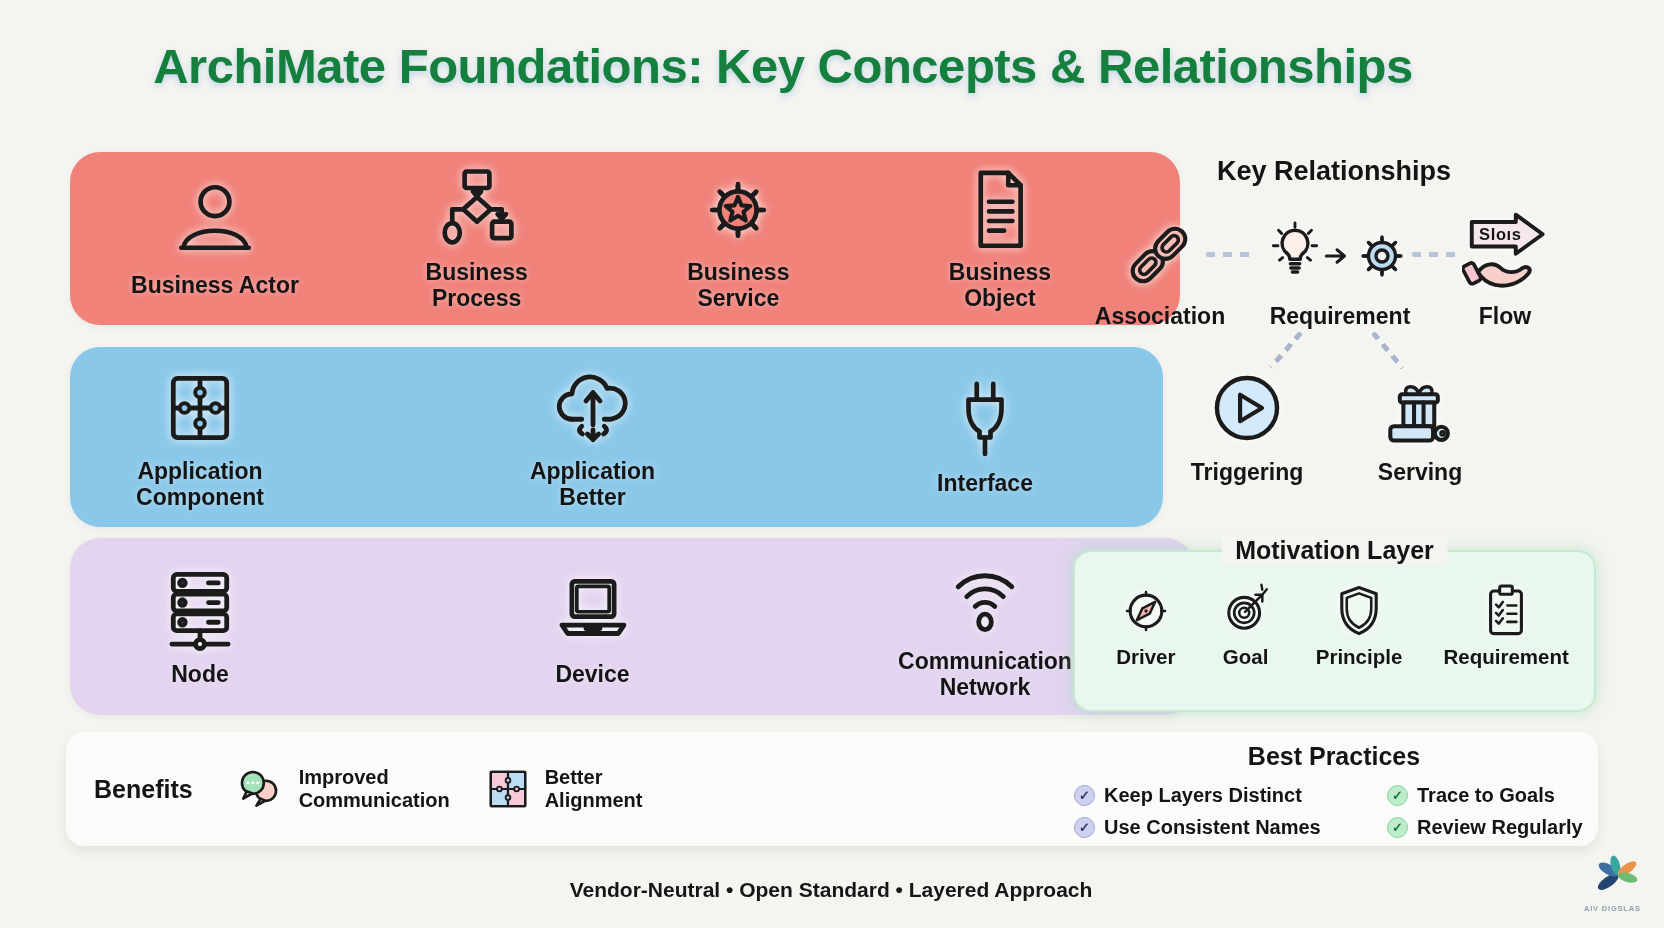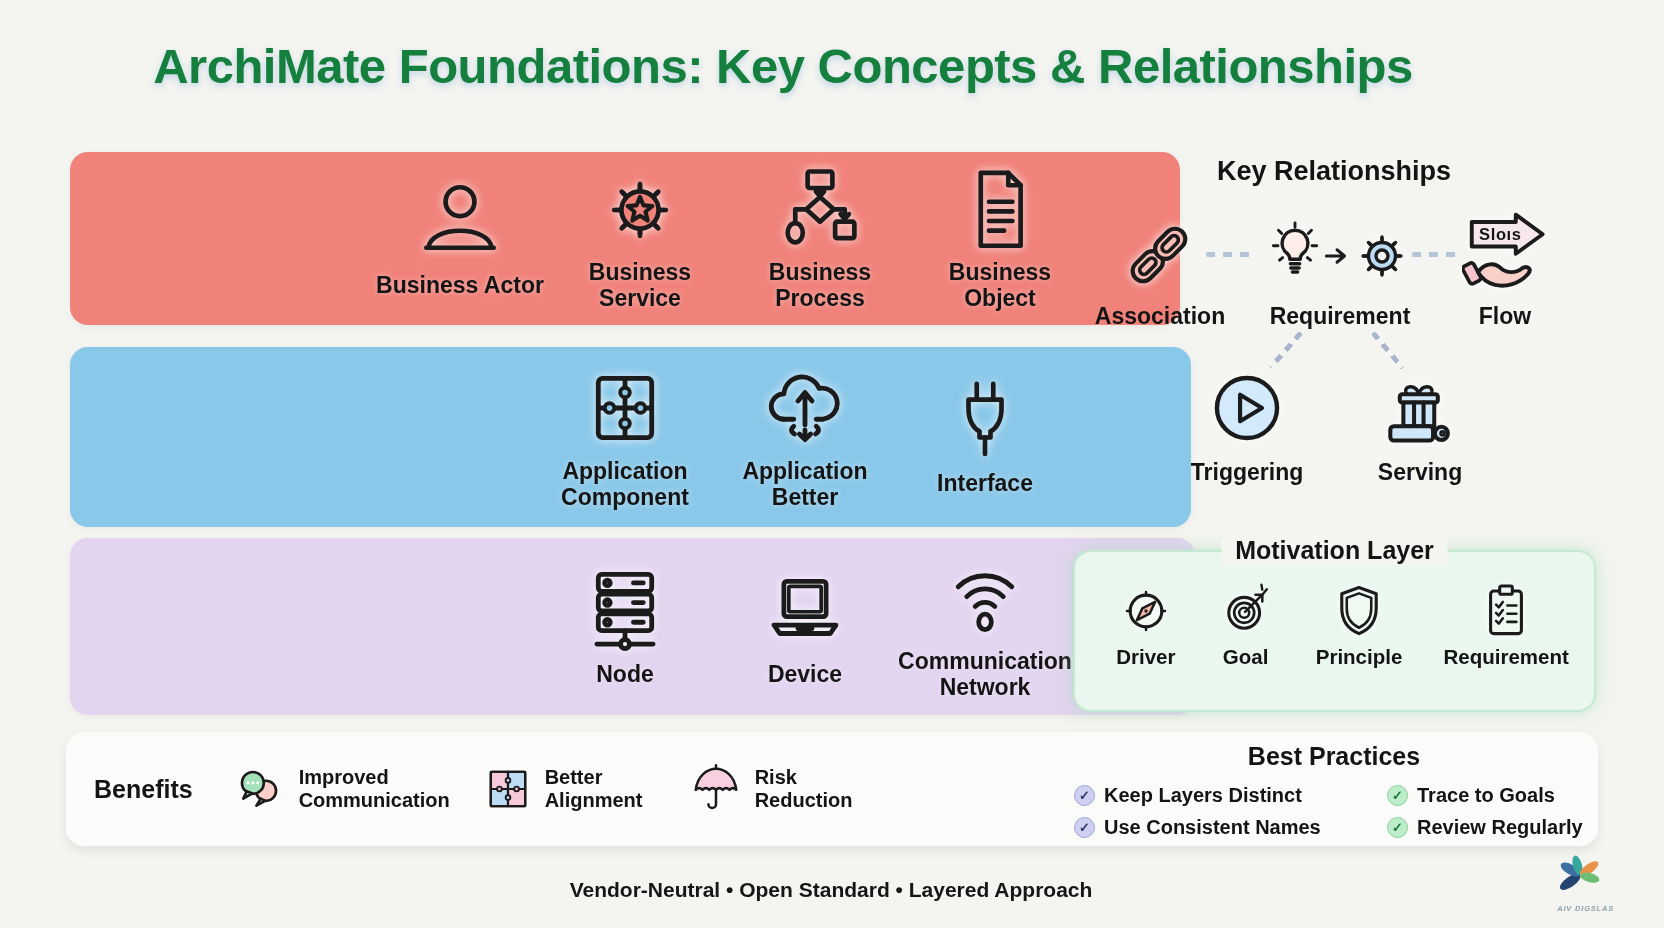--- a/index.html
+++ b/index.html
@@ -13,26 +13,26 @@
   svg.icon *{stroke:#1b1b1b;stroke-width:3.4;fill:none;stroke-linecap:round;stroke-linejoin:round;}
   svg.icon{filter:drop-shadow(0 0 5px rgba(255,255,255,.9));}
   .abs{position:absolute;}
   .page-title{
     position:absolute;left:783px;top:38px;transform:translateX(-50%);
     white-space:nowrap;font-size:49px;font-weight:800;letter-spacing:-.5px;
     color:#15803d;text-shadow:0 3px 6px rgba(150,185,220,.55);
   }
   
   .band{
-    position:absolute;left:70px;width:965px;border-radius:18px;
-    display:flex;align-items:center;justify-content:flex-end;
+    position:absolute;left:70px;width:965px;border-radius:30px;
+    display:flex;align-items:center;justify-content:space-between;
     box-shadow:0 2px 8px rgba(0,0,0,.05);
   }
   .band-business{top:152px;height:173px;background:#f0827a;padding:0 90px 0 55px;}
-  .band-application{top:347px;height:180px;background:#8ac8e9;padding:0 116px 0 40px;}
+  .band-application{top:347px;height:180px;background:#8ac8e9;padding:0 88px 0 40px;}
   .band-technology{top:538px;height:177px;background:#e3d4f0;padding:0 120px 0 40px;}
   .band-item{display:flex;flex-direction:column;align-items:center;gap:6px;width:180px;}
   .band-label{
     font-size:23px;font-weight:700;line-height:1.12;text-align:center;
     text-shadow:0 0 6px rgba(255,255,255,.45);
   }
   
   .kr-title{position:absolute;left:1334px;top:156px;transform:translateX(-50%);
     font-size:27px;font-weight:800;white-space:nowrap;}
   .kr-label{position:absolute;transform:translateX(-50%);font-size:23px;font-weight:700;white-space:nowrap;}
@@ -66,61 +66,61 @@
     font-size:25px;font-weight:800;white-space:nowrap;}
   .bp-grid{position:absolute;left:1008px;top:52px;display:grid;
     grid-template-columns:285px auto;column-gap:28px;row-gap:9px;}
   .bp-item{display:flex;align-items:center;gap:9px;font-size:20px;font-weight:700;white-space:nowrap;}
   .bp-check{width:19px;height:19px;border-radius:50%;display:inline-flex;
     align-items:center;justify-content:center;font-size:13px;font-weight:700;}
   .bp-check.purple{background:#cdd0ef;color:#34386b;border:1px solid #9fa4d8;}
   .bp-check.green{background:#bdeccb;color:#1d7a41;border:1px solid #84d3a0;}
   .footer-text{position:absolute;left:831px;top:878px;transform:translateX(-50%);
     font-size:21px;font-weight:700;white-space:nowrap;color:#161616;}
-  .logo{position:absolute;left:1542px;top:850px;width:72px;text-align:right;font-style:italic;}
+  .logo{position:absolute;left:1584px;top:850px;width:72px;text-align:left;}
   .logo-text{font-size:7.5px;letter-spacing:.8px;color:#8da2ae;font-weight:700;}
 </style>
 </head>
 <body>
 
 <div class="page-title">ArchiMate Foundations: Key Concepts &amp; Relationships</div>
 
 <div class="band band-business">
   <div class="band-item">
     <svg class="icon" width="88" height="88" viewBox="0 0 64 64">
       <circle cx="32" cy="16.5" r="10.5"></circle>
       <path d="M9 50 C11 33.5 53 33.5 55 50"></path>
       <path d="M7.5 50 H56.5"></path>
     </svg>
     <div class="band-label">Business Actor</div>
+  </div>
+  <div class="band-item">
+    <svg class="icon" width="88" height="88" viewBox="0 0 64 64">
+      <rect x="23" y="4" width="18" height="12" rx="1.5"></rect>
+      <path d="M32 16 V22 M32 22 l-3 -3.5 M32 22 l3 -3.5"></path>
+      <path d="M32 22.5 L42 31.5 L32 40.5 L22 31.5 Z"></path>
+      <path d="M22 31.5 H14 V41"></path>
+      <ellipse cx="14" cy="48.5" rx="5.5" ry="7"></ellipse>
+      <path d="M42 31.5 H50 V38.5 M50 38.5 l-3 -3.5 M50 38.5 l3 -3.5"></path>
+      <rect x="43" y="40.5" width="14" height="12" rx="1.5"></rect>
+    </svg>
+    <div class="band-label">Business Process</div>
   </div>
   <div class="band-item">
     <svg class="icon" width="88" height="88" viewBox="0 0 64 64">
       <g style="stroke-width:7.5">
         <path d="M44 32 L50.8 32 M40.5 40.5 L45.3 45.3 M32 44 L32 50.8 M23.5 40.5 L18.7 45.3 M20 32 L13.2 32 M23.5 23.5 L18.7 18.7 M32 20 L32 13.2 M40.5 23.5 L45.3 18.7"></path>
       </g>
       <g style="stroke-width:3.4;stroke:#f0827a">
         <path d="M44 32 L49.5 32 M40.5 40.5 L44.4 44.4 M32 44 L32 49.5 M23.5 40.5 L19.6 44.4 M20 32 L14.5 32 M23.5 23.5 L19.6 19.6 M32 20 L32 14.5 M40.5 23.5 L44.4 19.6"></path>
       </g>
       <circle cx="32" cy="32" r="13.5" style="fill:#f0827a"></circle>
       <polygon style="fill:#f0827a;stroke-width:3" points="32,22.5 34.5,28.6 41,29.1 36,33.3 37.6,39.7 32,36.2 26.4,39.7 28,33.3 23,29.1 29.5,28.6"></polygon>
     </svg>
     <div class="band-label">Business Service</div>
-  </div>
-  <div class="band-item">
-    <svg class="icon" width="88" height="88" viewBox="0 0 64 64">
-      <rect x="23" y="4" width="18" height="12" rx="1.5"></rect>
-      <path d="M32 16 V22 M32 22 l-3 -3.5 M32 22 l3 -3.5"></path>
-      <path d="M32 22.5 L42 31.5 L32 40.5 L22 31.5 Z"></path>
-      <path d="M22 31.5 H14 V41"></path>
-      <ellipse cx="14" cy="48.5" rx="5.5" ry="7"></ellipse>
-      <path d="M42 31.5 H50 V38.5 M50 38.5 l-3 -3.5 M50 38.5 l3 -3.5"></path>
-      <rect x="43" y="40.5" width="14" height="12" rx="1.5"></rect>
-    </svg>
-    <div class="band-label">Business Process</div>
   </div>
   <div class="band-item">
     <svg class="icon" width="88" height="88" viewBox="0 0 64 64">
       <path d="M18 5 H38 L47 14 V58 H18 Z"></path>
       <path d="M38 5 V14 H47"></path>
       <path d="M24 26 H41 M24 33 H41 M24 40 H41 M24 47 H35"></path>
     </svg>
     <div class="band-label">Business Object</div>
   </div>
 </div>
@@ -318,28 +318,20 @@
         <rect x="10" y="32" width="22" height="22" style="fill:#bcdcf4;stroke-width:2.8"></rect>
         <rect x="32" y="32" width="22" height="22" style="fill:#f7c9da;stroke-width:2.8"></rect>
         <circle cx="32" cy="21" r="3" style="fill:#bcdcf4;stroke-width:2.4"></circle>
         <circle cx="43" cy="32" r="3" style="fill:#f7c9da;stroke-width:2.4"></circle>
         <circle cx="32" cy="43" r="3" style="fill:#bcdcf4;stroke-width:2.4"></circle>
         <circle cx="21" cy="32" r="3" style="fill:#f7c9da;stroke-width:2.4"></circle>
         <rect x="10" y="10" width="44" height="44" rx="2" style="stroke-width:3"></rect>
       </svg>
       <div class="benefit-label" style="width:112px">Better Alignment</div>
     </div>
-    <div class="benefit-item">
-      <svg class="icon" width="54" height="54" viewBox="0 0 64 64">
-        <path d="M32 4 v4" style="stroke-width:3"></path>
-        <path d="M8 33 C10 16 22 8 32 8 C42 8 54 16 56 33 Q52 29 48 33 Q44 29 40 33 Q36 29 32 33 Q28 29 24 33 Q20 29 16 33 Q12 29 8 33 Z" style="fill:#f7cfe0;stroke-width:3"></path>
-        <path d="M32 33 V50 a4.5 4.5 0 0 1 -9 0" style="stroke-width:3"></path>
-      </svg>
-      <div class="benefit-label" style="width:110px">Risk Reduction</div>
-    </div>
   </div>
 
   <div class="bp-title">Best Practices</div>
   <div class="bp-grid">
     <div class="bp-item">
       <span class="bp-check purple">✓</span>
       <span>Keep Layers Distinct</span>
     </div>
     <div class="bp-item">
       <span class="bp-check green">✓</span>

